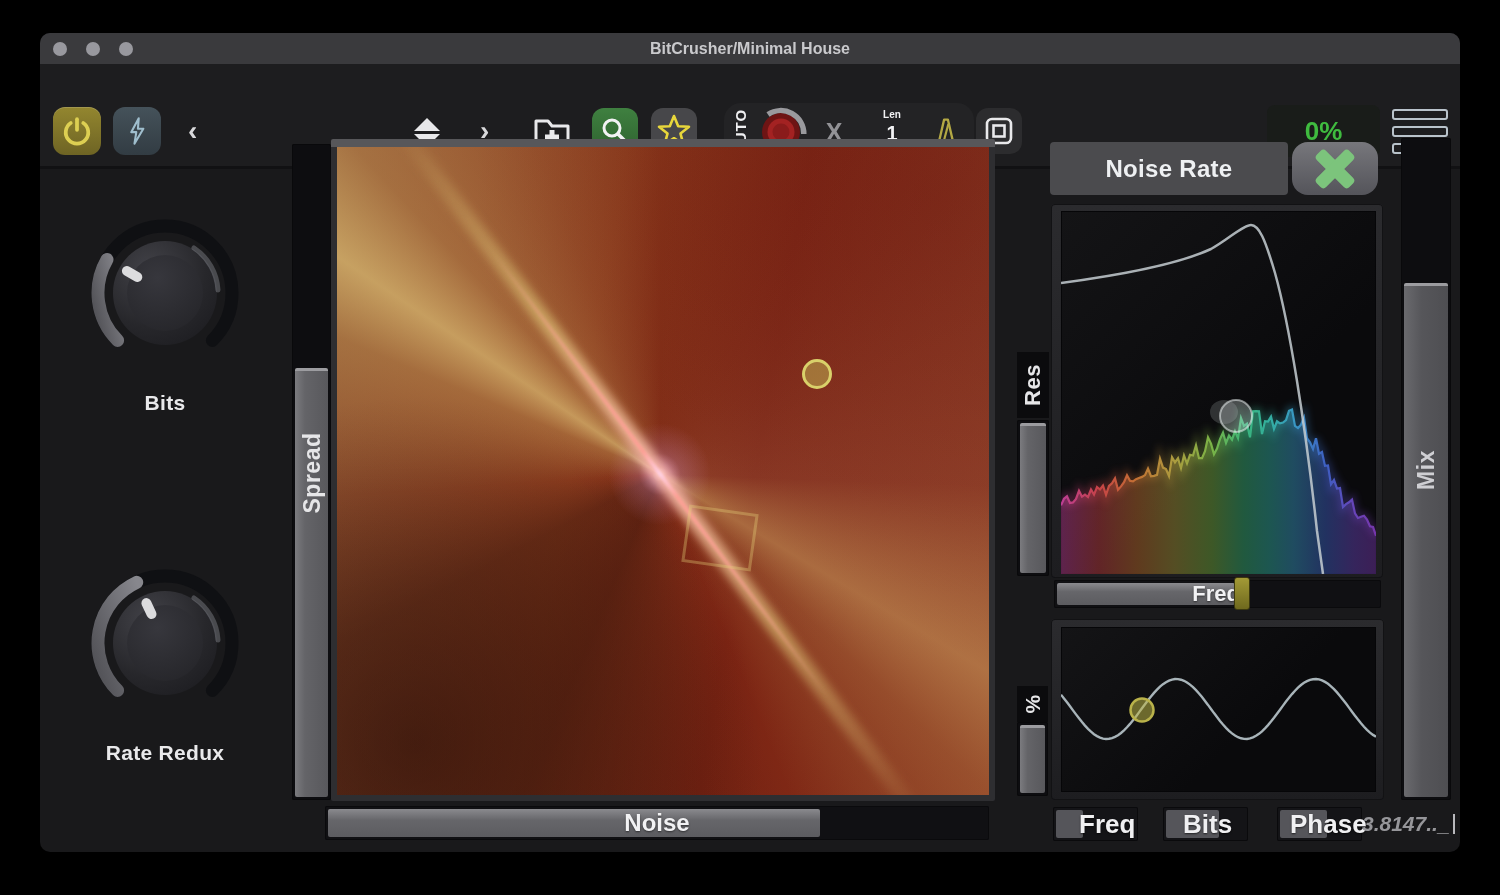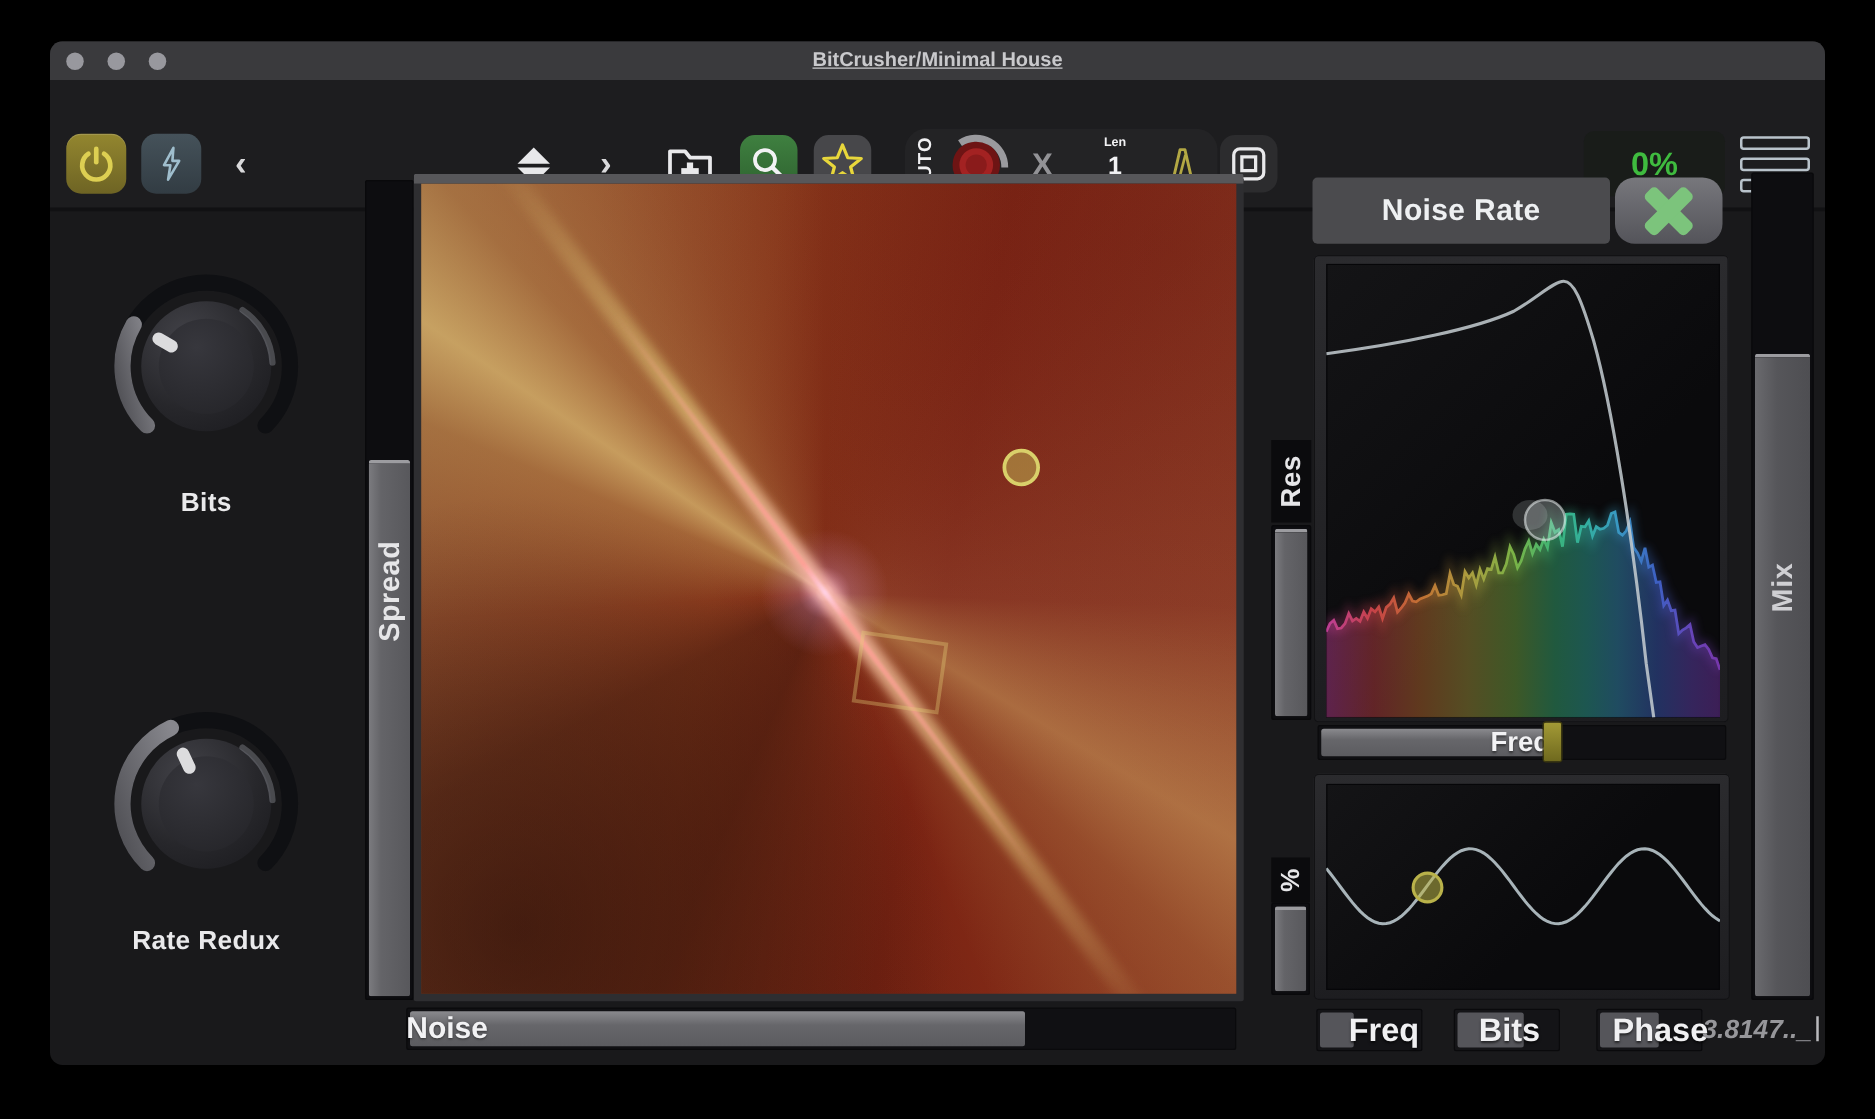--- a/index.html
+++ b/index.html
@@ -8,21 +8,21 @@
   .stage { position:relative; width:1500px; height:895px; background:#000; overflow:hidden; }
   .window { position:absolute; left:40px; top:33px; width:1420px; height:819px;
             background:#19191b; border-radius:10px; overflow:hidden;
             box-shadow:0 0 0 1px #000, 0 18px 50px rgba(0,0,0,.8); }
   .abs { position:absolute; }
 
   
   .titlebar { position:absolute; left:0; top:0; width:100%; height:31px; background:#3a3a3d; }
   .tl-dot { position:absolute; top:9px; width:14px; height:14px; border-radius:50%; background:#98989e; }
   .win-title { position:absolute; left:0; top:0; width:100%; height:23px; line-height:31px;
-               text-align:center; color:#c9c9cc; font-size:16px; font-weight:700;text-decoration:underline; }
+               text-align:center; color:#c9c9cc; font-size:16px; font-weight:700; }
 
   
   .toolbar { position:absolute; left:0; top:31px; width:100%; height:105px; background:#1d1d1f;
              border-bottom:3px solid #111113; }
   .sq-btn { position:absolute; width:48px; height:48px; border-radius:12px;
             display:flex; align-items:center; justify-content:center; }
   .btn-power { left:13px; top:43px; background:linear-gradient(180deg,#93862f,#6e6424); box-shadow:inset 0 1px 0 rgba(255,255,255,.15); }
   .btn-bolt  { left:73px; top:43px; background:linear-gradient(180deg,#45525a,#323c43); }
   .btn-plain { width:46px; height:46px; top:44px; border-radius:12px; }
   .btn-search{ left:552px; background:linear-gradient(180deg,#3f8040,#2e622f); }
@@ -255,21 +255,21 @@
       <div class="art">
         <div class="streak"></div>
         <div class="streak-core"></div>
         <div class="art-glyph"></div>
         <div class="xy-handle" style="left:465px; top:212px;"></div>
       </div>
     </div>
 
     <div class="hslider" style="left:285px; top:773px; width:664px; height:34px;">
       <div class="hfill" style="width:492px;"></div>
-      <div class="hs-label" style="left:0; top:0; width:664px; line-height:34px; font-size:24px;">Noise</div>
+      <div class="hs-label" style="left:0; top:0; width:664px; text-align:center; line-height:34px; font-size:24px;">Noise</div>
     </div>
 
     <div class="nm-header">Noise Rate</div>
     <div class="nm-close">
       <div>
         <div class="bar" style="transform:translate(-50%,-50%) rotate(45deg);"></div>
         <div class="bar" style="transform:translate(-50%,-50%) rotate(-45deg);"></div>
       </div>
     </div>
 

